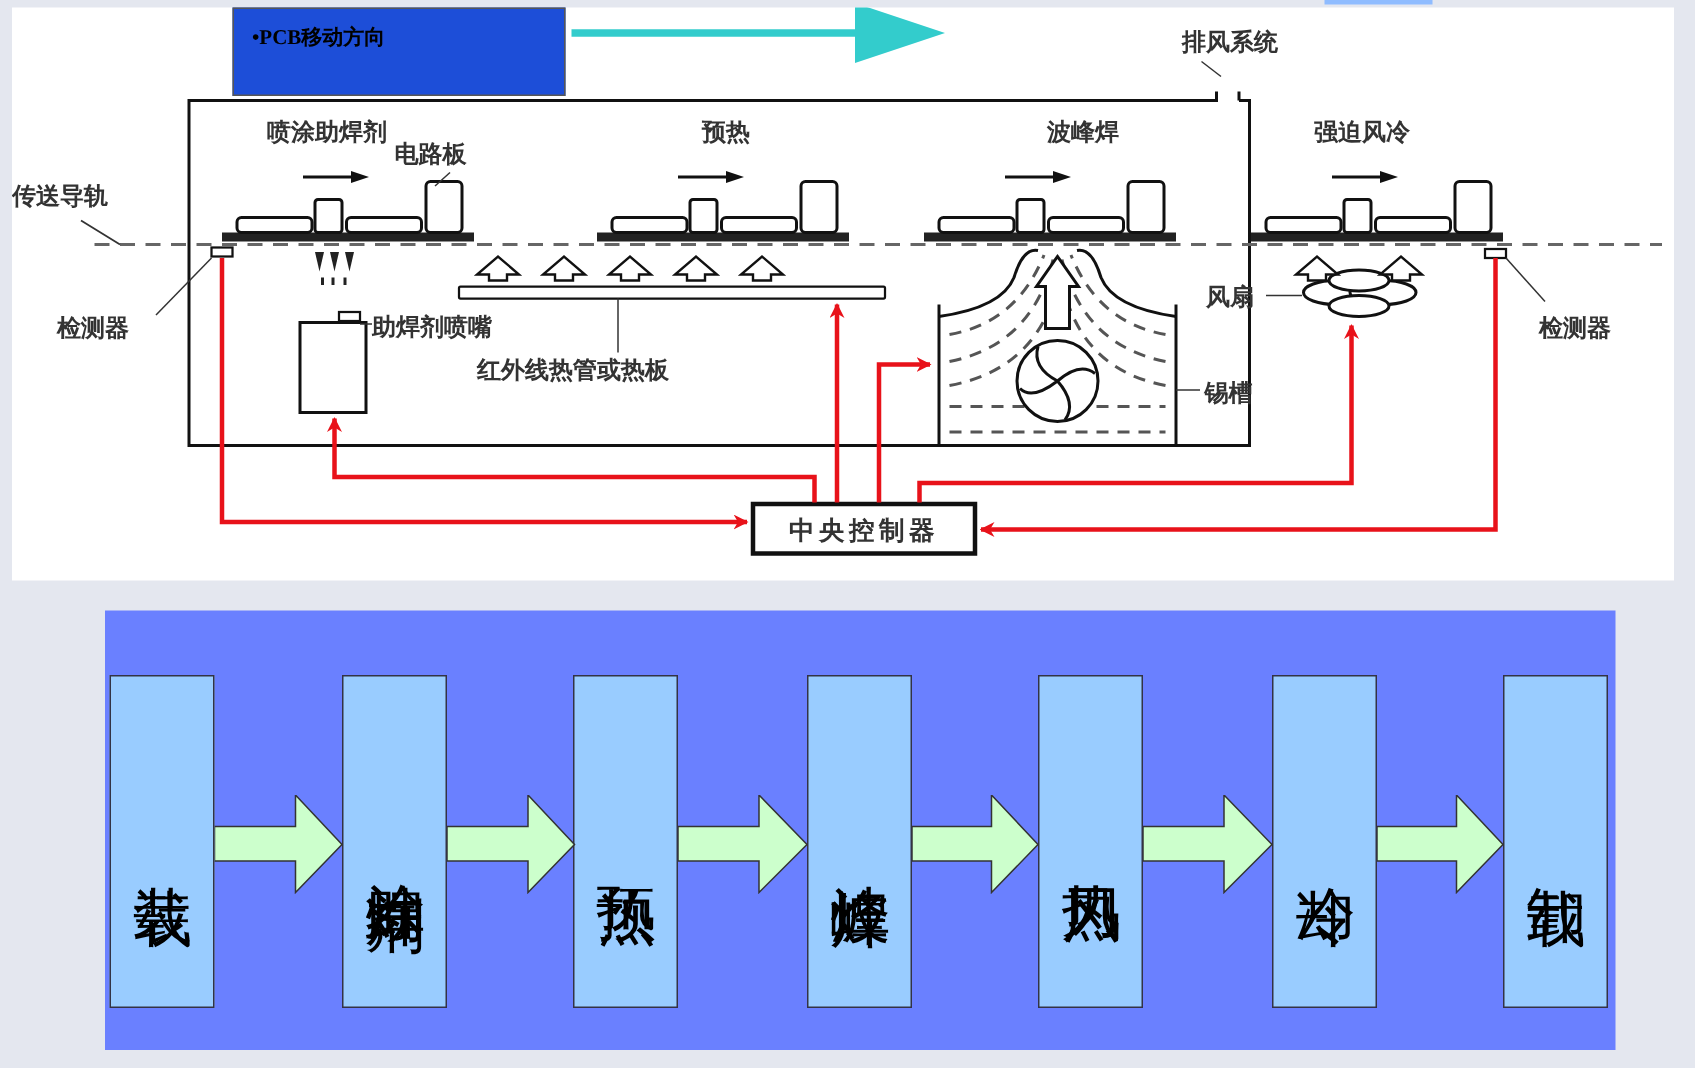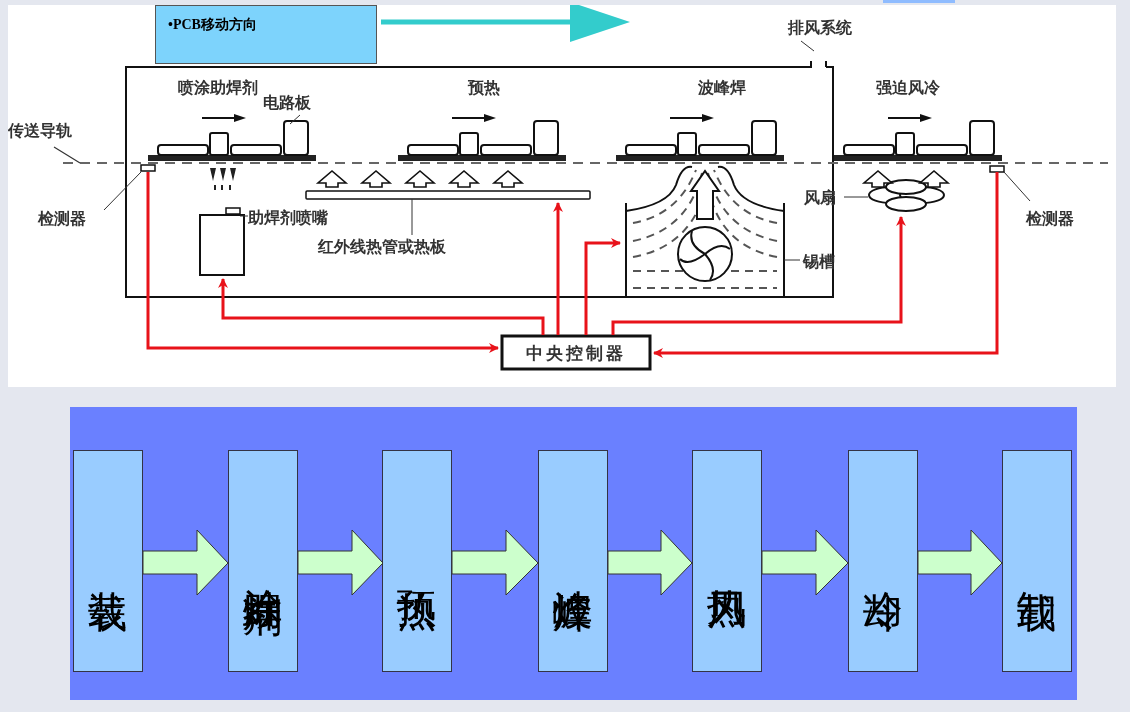--- a/index.html
+++ b/index.html
@@ -1,19 +1,19 @@
 <!DOCTYPE html>
 <html><head>
 <meta charset="utf-8">
 <style>
   html,body{margin:0;padding:0;}
   body{width:1130px;height:712px;background:#e4e7ef;position:relative;overflow:hidden;font-family:"DejaVu Sans",sans-serif;}
   #top-panel{position:absolute;left:8px;top:5px;width:1108px;height:382px;background:#ffffff;}
   #top-accent{position:absolute;left:883px;top:0;width:72px;height:3px;background:#8fbcff;}
-  #pcb-label-box{position:absolute;left:147px;top:0;width:222px;height:59px;background:#7dd3fc;border:1px solid #555;box-sizing:border-box;}
+  #pcb-label-box{position:absolute;left:147px;top:0;width:222px;height:59px;background:#1d4ed8;border:1px solid #555;box-sizing:border-box;}
   #pcb-label{position:absolute;left:12px;top:10px;font-family:"Liberation Serif",serif;font-weight:bold;font-size:14px;color:#000;}
   #diagram-svg{position:absolute;left:0;top:0;}
   .dtext{font-family:"DejaVu Sans",sans-serif;font-weight:bold;fill:#333;font-size:16px;}
   #flow-panel{position:absolute;left:70px;top:407px;width:1007px;height:293px;background:#6a80ff;}
   .step{position:absolute;top:43px;width:70px;height:222px;background:#99ccff;border:1px solid #334;box-sizing:border-box;display:flex;align-items:center;justify-content:center;}
   .step-text{writing-mode:vertical-rl;text-orientation:upright;font-family:"DejaVu Serif",serif;font-size:40px;line-height:44px;color:#000;letter-spacing:2px;}
   .flow-arrow{position:absolute;top:123px;}
 </style>
 </head>
 <body>

